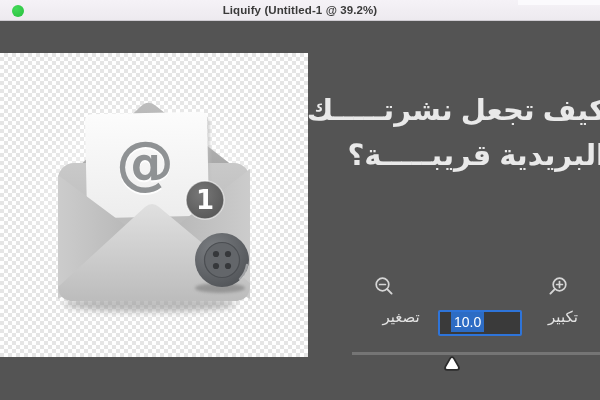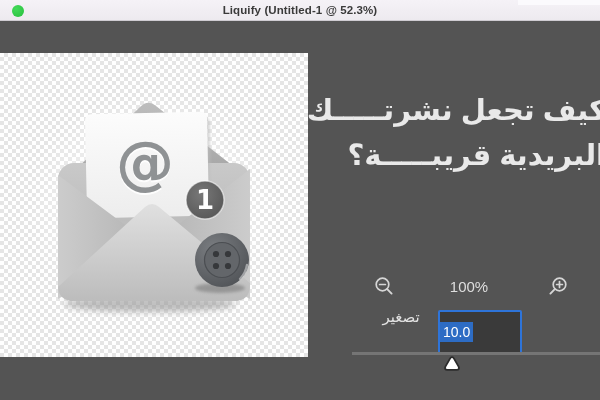--- a/index.html
+++ b/index.html
@@ -47,23 +47,23 @@
   .percent{
     position:absolute;left:436px;top:278px;width:66px;text-align:center;
     color:#dedede;font-size:15px;
   }
   .ar-label{
     position:absolute;top:308px;color:#e3e3e3;font-size:15px;text-align:center;direction:rtl;
   }
   .label-out{left:368px;width:66px;}
   .label-in{left:532px;width:62px;}
   .mag-input{
-    position:absolute;left:438px;top:310px;width:84px;height:44px;
+    position:absolute;left:438px;top:310px;width:84px;height:26px;
     background:#3a3a3a;border:2px solid #2e74d9;border-radius:2px;
-    display:flex;align-items:center;padding:0 0;cursor:text;
+    display:flex;align-items:flex-start;padding:0 11px;cursor:text;
   }
   .mag-input .selection{
     background:#2d6cc4;color:#ffffff;font-size:14px;padding:1px 3px;line-height:18px;
   }
   .slider-track{
     position:absolute;left:352px;top:352px;width:248px;height:3px;background:#757575;cursor:pointer;
   }
   .slider-thumb{position:absolute;left:442px;top:355px;width:20px;height:18px;cursor:grab;}
 </style>
 </head>
@@ -151,44 +151,44 @@
   </div>
 
   <div class="icon-btn zoom-out-btn">
     <svg width="22" height="22" viewBox="0 0 22 22">
       <circle cx="8.5" cy="8.5" r="6.3" fill="none" stroke="#d6d6d6" stroke-width="1.7"></circle>
       <line x1="5.6" y1="8.5" x2="11.4" y2="8.5" stroke="#d6d6d6" stroke-width="1.7" stroke-linecap="round"></line>
       <line x1="13.2" y1="13.2" x2="17.6" y2="17.6" stroke="#d6d6d6" stroke-width="1.9" stroke-linecap="round"></line>
     </svg>
   </div>
 
-  <div class="percent">100%</div>
 
   <div class="icon-btn zoom-in-btn">
     <svg width="22" height="22" viewBox="0 0 22 22">
       <circle cx="13.5" cy="8.5" r="6.3" fill="none" stroke="#d6d6d6" stroke-width="1.7"></circle>
       <line x1="10.6" y1="8.5" x2="16.4" y2="8.5" stroke="#d6d6d6" stroke-width="1.7" stroke-linecap="round"></line>
       <line x1="13.5" y1="5.6" x2="13.5" y2="11.4" stroke="#d6d6d6" stroke-width="1.7" stroke-linecap="round"></line>
       <line x1="8.8" y1="13.2" x2="4.4" y2="17.6" stroke="#d6d6d6" stroke-width="1.9" stroke-linecap="round"></line>
     </svg>
   </div>
 
   <div class="ar-label label-out">تصغير</div>
 
   <div class="mag-input">
     <span class="selection">10.0</span>
   </div>
 
+  <div class="ar-label label-in">تكبير</div>
 
   <div class="slider-track"></div>
   <div class="slider-thumb">
     <svg width="20" height="18" viewBox="0 0 20 18">
       <path d="M10,2.2 Q11.2,2.2 12,3.6 L16.6,11.6 Q18,14.8 14.6,14.8 L5.4,14.8 Q2,14.8 3.4,11.6 L8,3.6 Q8.8,2.2 10,2.2 Z" fill="#ffffff" stroke="#2b2b2b" stroke-width="1.8"></path>
     </svg>
   </div>
 
   <div class="titlebar">
     <div class="traffic-light"></div>
-    <span class="title-text">Liquify (Untitled-1 @ 52.3%)</span>
+    <span class="title-text">Liquify (Untitled-1 @ 39.2%)</span>
   </div>
   <div class="corner-strip"></div>
 
 </div>
 
 </body></html>

